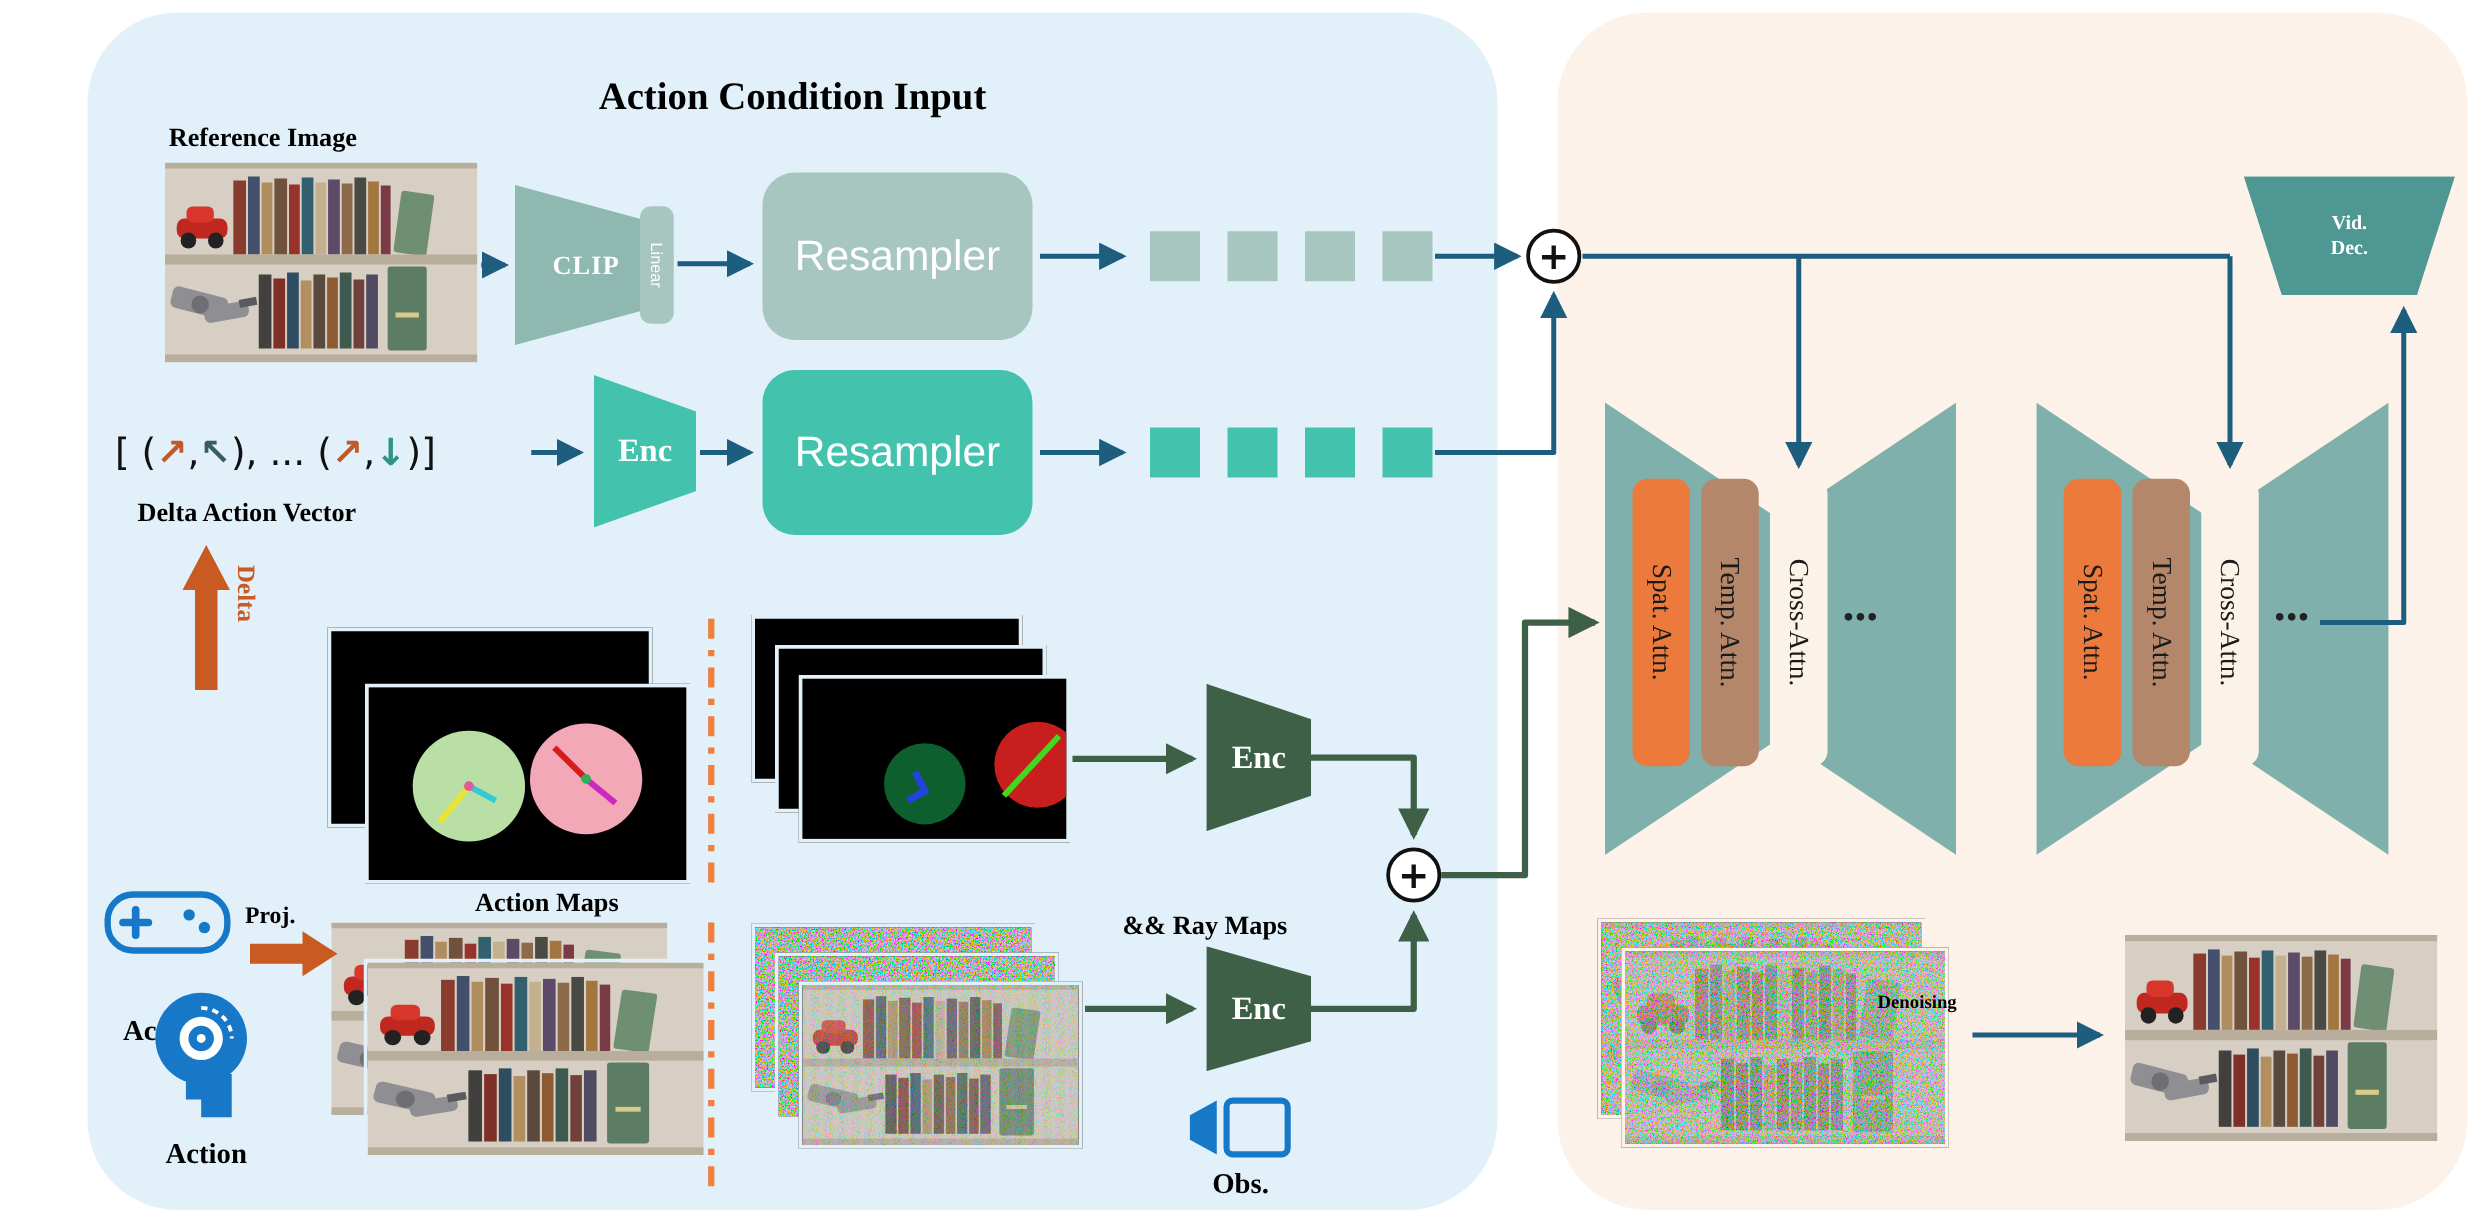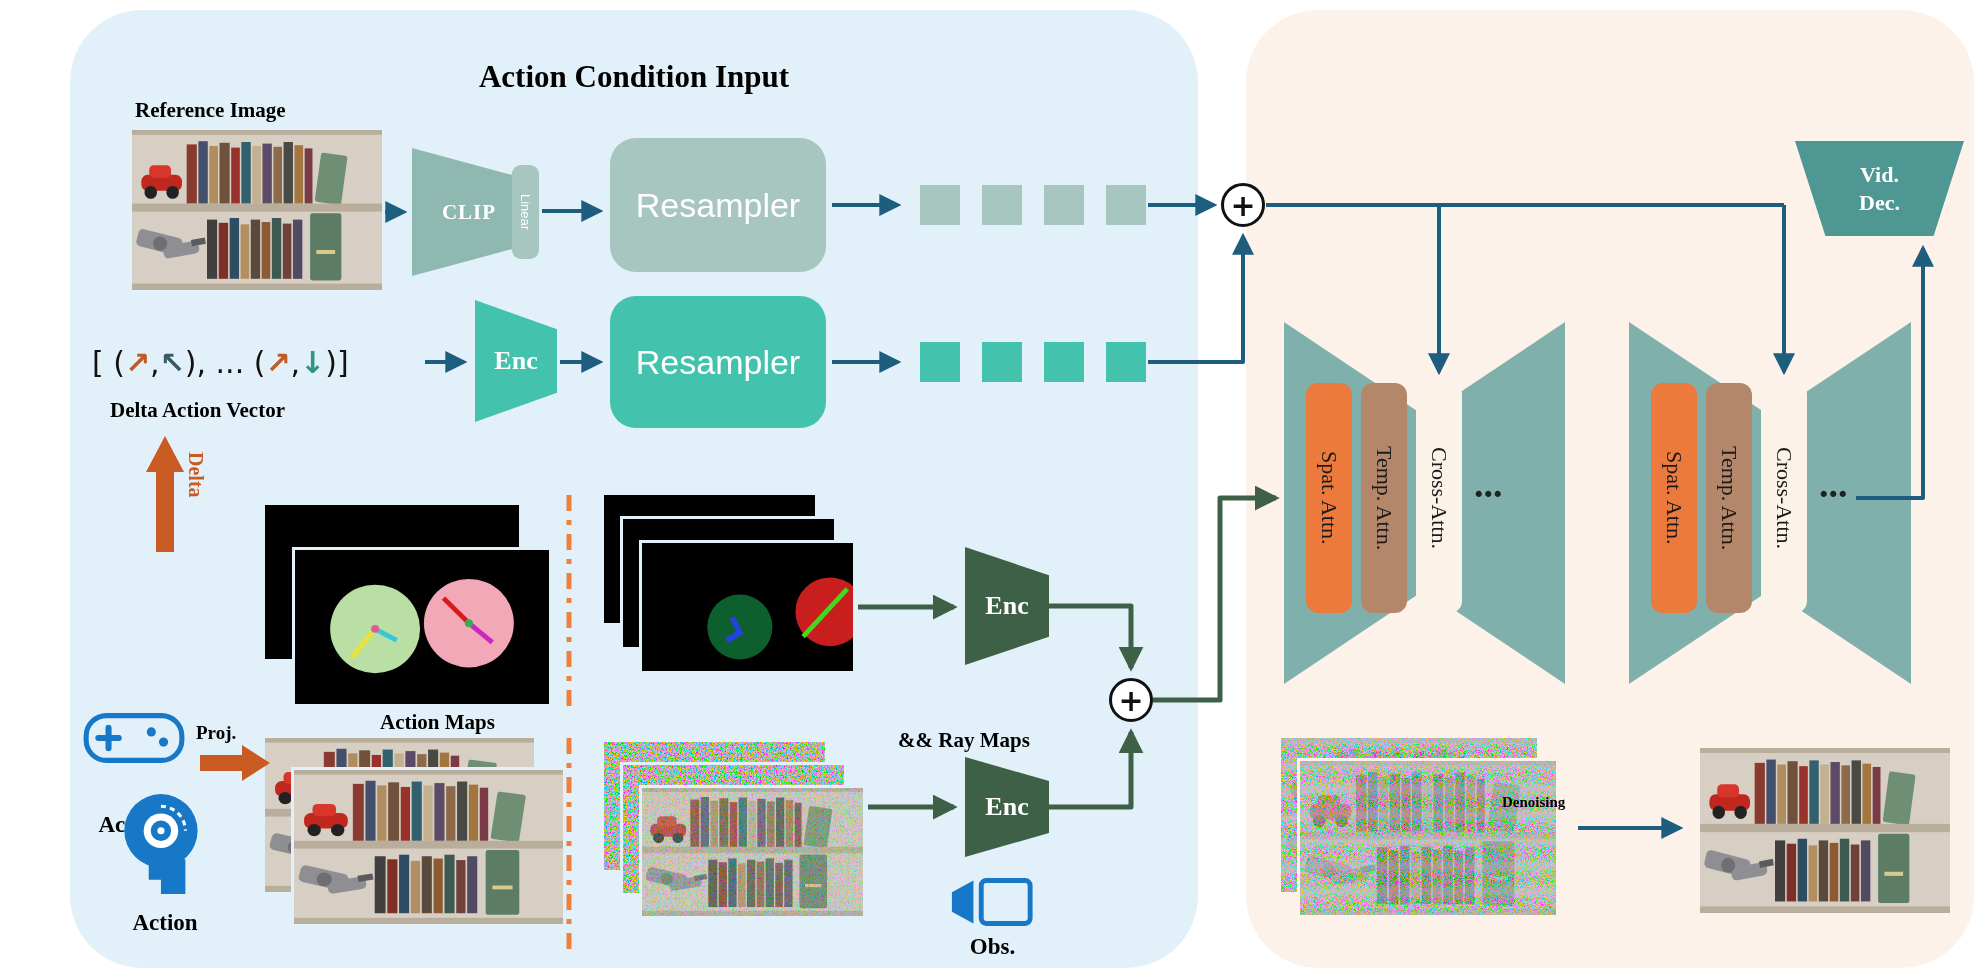--- a/index.html
+++ b/index.html
@@ -24,21 +24,21 @@
         background:#fff;display:flex;align-items:center;justify-content:center;
         font-size:30px;font-weight:bold;z-index:6;font-family:"DejaVu Sans",sans-serif;}
   .linear-pill{position:absolute;border-radius:9px;display:flex;align-items:center;justify-content:center;
         writing-mode:vertical-rl;color:#fff;font-size:13px;font-family:"Liberation Sans",sans-serif;}
   .hourglass{position:absolute;background:var(--hourglass);
         clip-path:polygon(0 0,50% 26%,100% 0,100% 100%,50% 74%,0 100%);}
   .pill{position:absolute;width:46px;height:230px;border-radius:12px;display:flex;align-items:center;
         justify-content:center;writing-mode:vertical-rl;font-size:22px;color:#1a1a1a;z-index:4;}
   .dots{position:absolute;font-size:38px;font-weight:bold;color:#222;z-index:4;}
   .viddec{position:absolute;display:flex;flex-direction:column;align-items:center;justify-content:center;
-        clip-path:polygon(0 0,100% 0,82% 100%,18% 100%);color:#fff;font-weight:bold;font-size:22px;
+        clip-path:polygon(0 0,100% 0,82% 100%,18% 100%);color:#fff;font-weight:bold;font-size:16px;
         line-height:1.25;background:var(--viddec);}
   .vlabel{position:absolute;writing-mode:vertical-rl;font-weight:bold;color:var(--orange-arrow);font-size:20px;}
   .dvec{position:absolute;font-family:"DejaVu Sans",sans-serif;font-size:30px;display:flex;align-items:center;
         white-space:pre;color:#111;}
   .dvec .a1,.dvec .a3{color:#c05a28;font-weight:bold;}
   .dvec .a2{color:#3a5a66;font-weight:bold;}
   .dvec .a4{color:#2e9488;font-weight:bold;}
   .overlay{position:absolute;left:0;top:0;width:1988px;height:980px;pointer-events:none;z-index:5;}
   svg{display:block;}
 </style>

